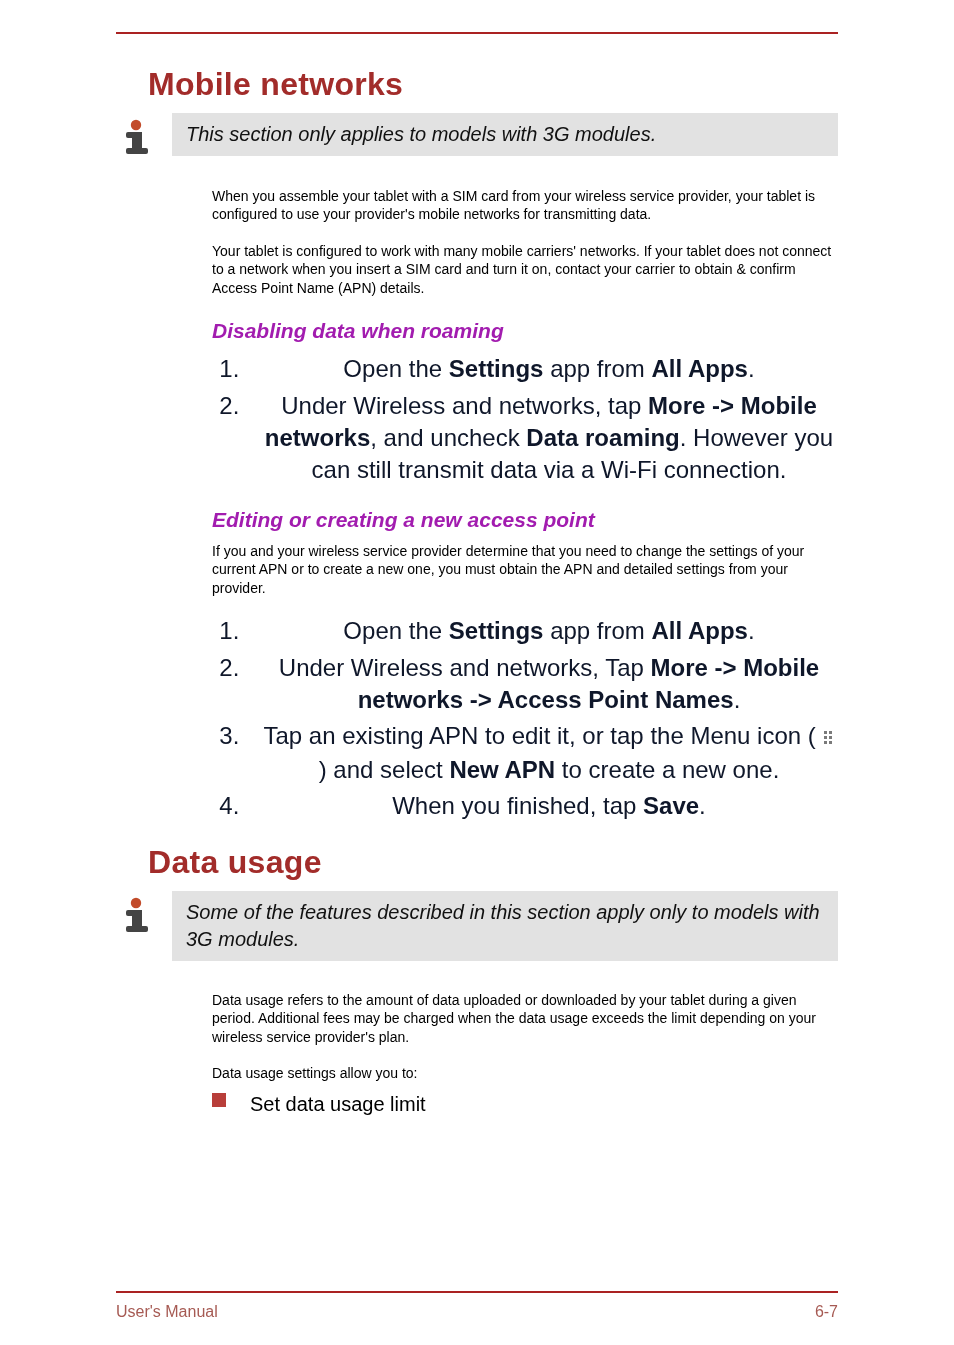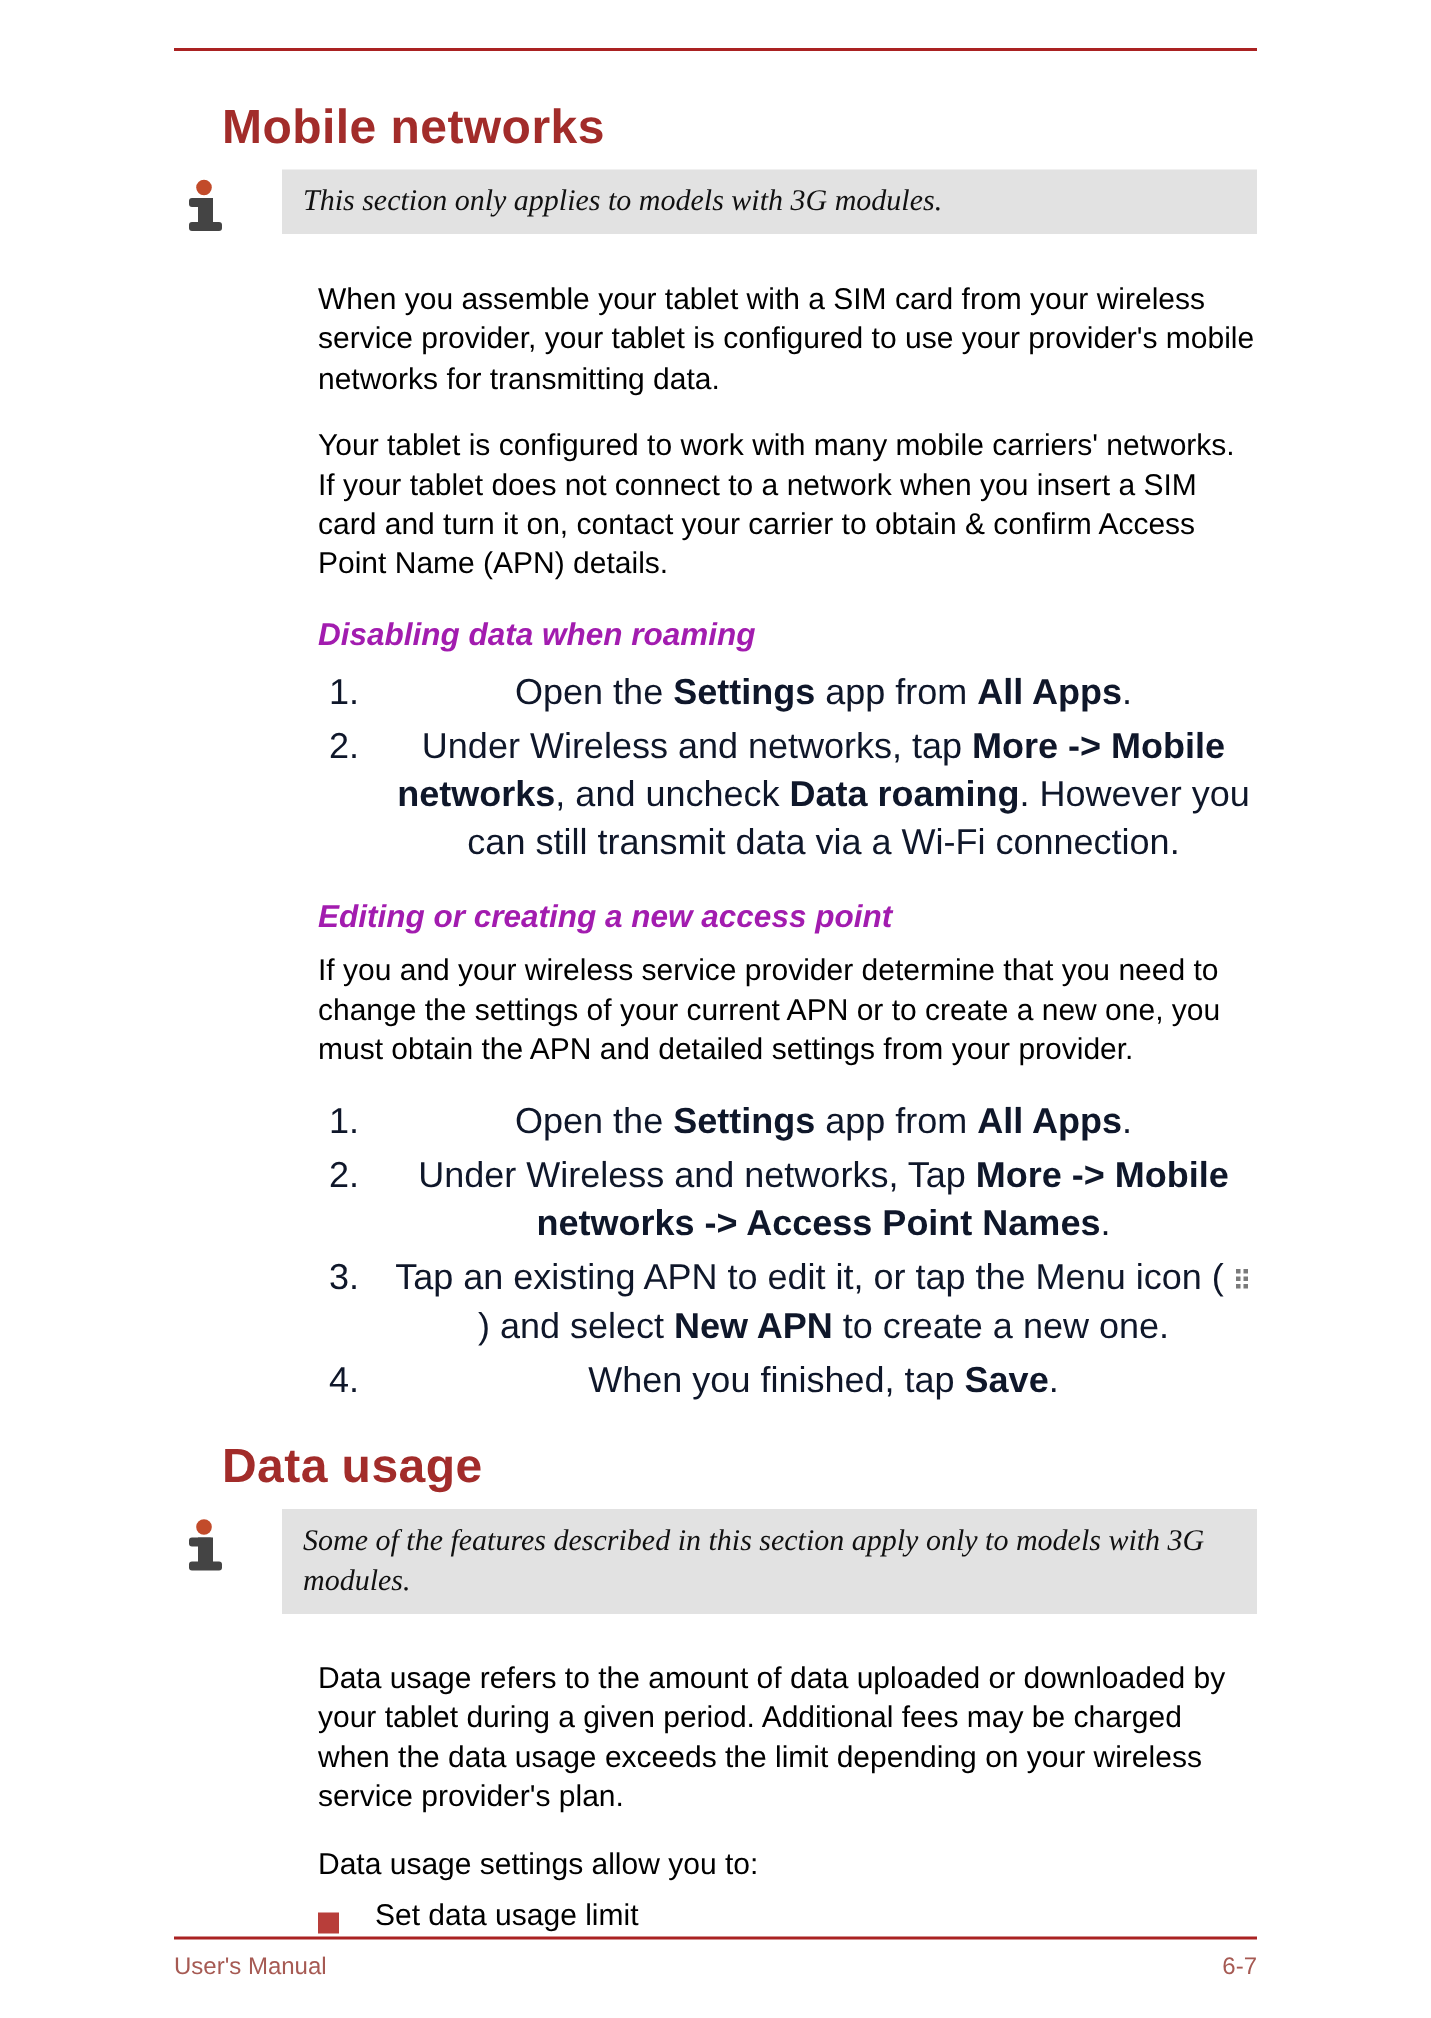--- a/index.html
+++ b/index.html
@@ -24,44 +24,43 @@
       font-family: Arial, Helvetica, sans-serif;
       font-weight: 900;
       font-size: 32px;
       letter-spacing: 0.3px;
       margin-bottom: 10px;
       margin-left: 32px;
     }
     .note-row {
       display: flex;
       align-items: flex-start;
-      gap: 32px;
+      gap: 16px;
       margin-bottom: 30px;
-      font-family: Liberation Serif, serif;
     }
     .note-icon {
       flex: 0 0 auto;
       width: 40px;
       height: 40px;
       display: flex;
       align-items: center;
       justify-content: center;
       margin-top: 4px;
     }
     .note-text {
       flex: 1;
       background: #e2e2e2;
       padding: 8px 14px 8px 14px;
       font-style: italic;
       font-size: 20px;
       color: #111;
       line-height: 1.35;
     }
     .body-text {
-      font-size: 20px;
+      font-size: 14px;
       color: #000;
       line-height: 1.32;
       margin: 0 0 18px 96px;
     }
     h3.sub-title {
       color: #a21caf;
       font-family: Arial, Helvetica, sans-serif;
       font-weight: 800;
       font-style: italic;
       font-size: 21px;
@@ -84,21 +83,21 @@
       margin-top: 10px;
     }
     .bold { font-weight: 700; }
     .menu-icon-span {
       display: inline-block;
       width: 12px;
       vertical-align: middle;
     }
     .bullet-line {
       display: flex;
-      align-items: flex-end;
+      align-items: flex-start;
       gap: 24px;
       margin-left: 96px;
       margin-top: 4px;
     }
     .bullet-square {
       width: 14px;
       height: 14px;
       background: #b83e3a;
       flex: 0 0 auto;
     }

